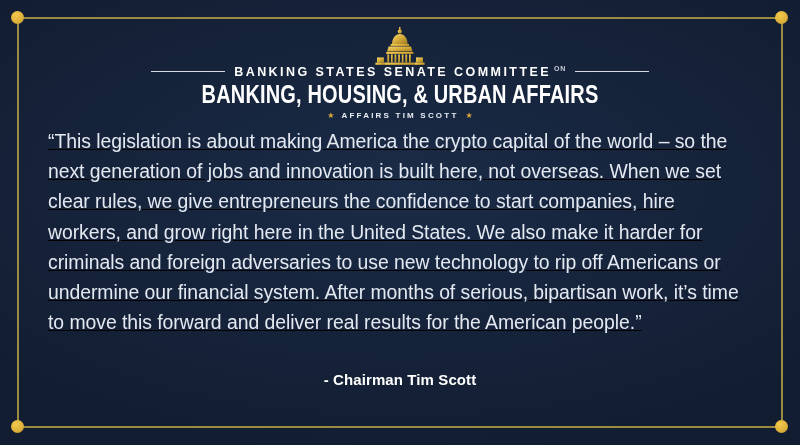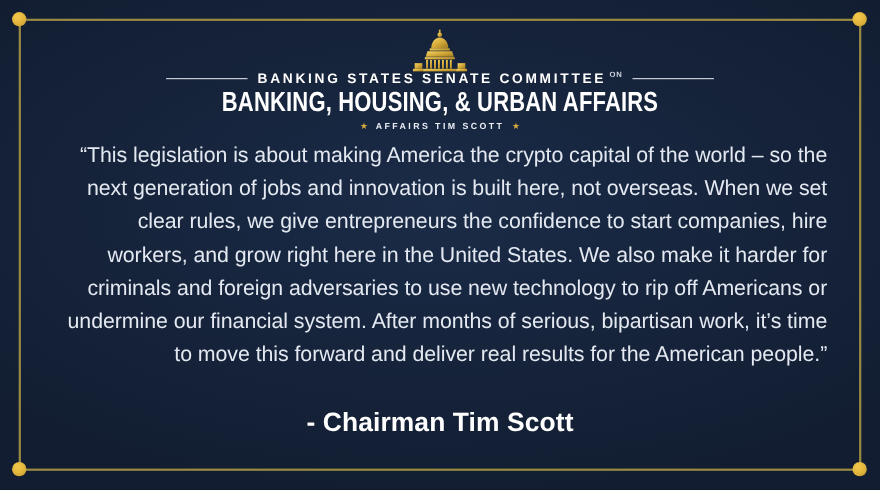--- a/index.html
+++ b/index.html
@@ -123,38 +123,39 @@
     white-space: nowrap;
     line-height: 1;
   }
 
   
   #quote-block {
     position: absolute;
     top: 126px;
     left: 48px;
     width: 704px;
-    text-align: right;
+    text-align: left;
+    text-decoration: underline;
   }
   #quote-text {
     color: #e4e9f1;
     font-size: 19.4px;
     line-height: 30.2px;
     letter-spacing: -0.05px;
     margin: 0;
   }
 
   #attribution {
     position: absolute;
     top: 371px;
     left: 0;
     right: 0;
     text-align: center;
     color: #ffffff;
-    font-size: 24px;
+    font-size: 15px;
     font-weight: bold;
     letter-spacing: .1px;
   }
 </style>
 </head>
 <body>
 
 <div id="card">
 
   <div class="frame-line horiz" id="frame-top"></div>

